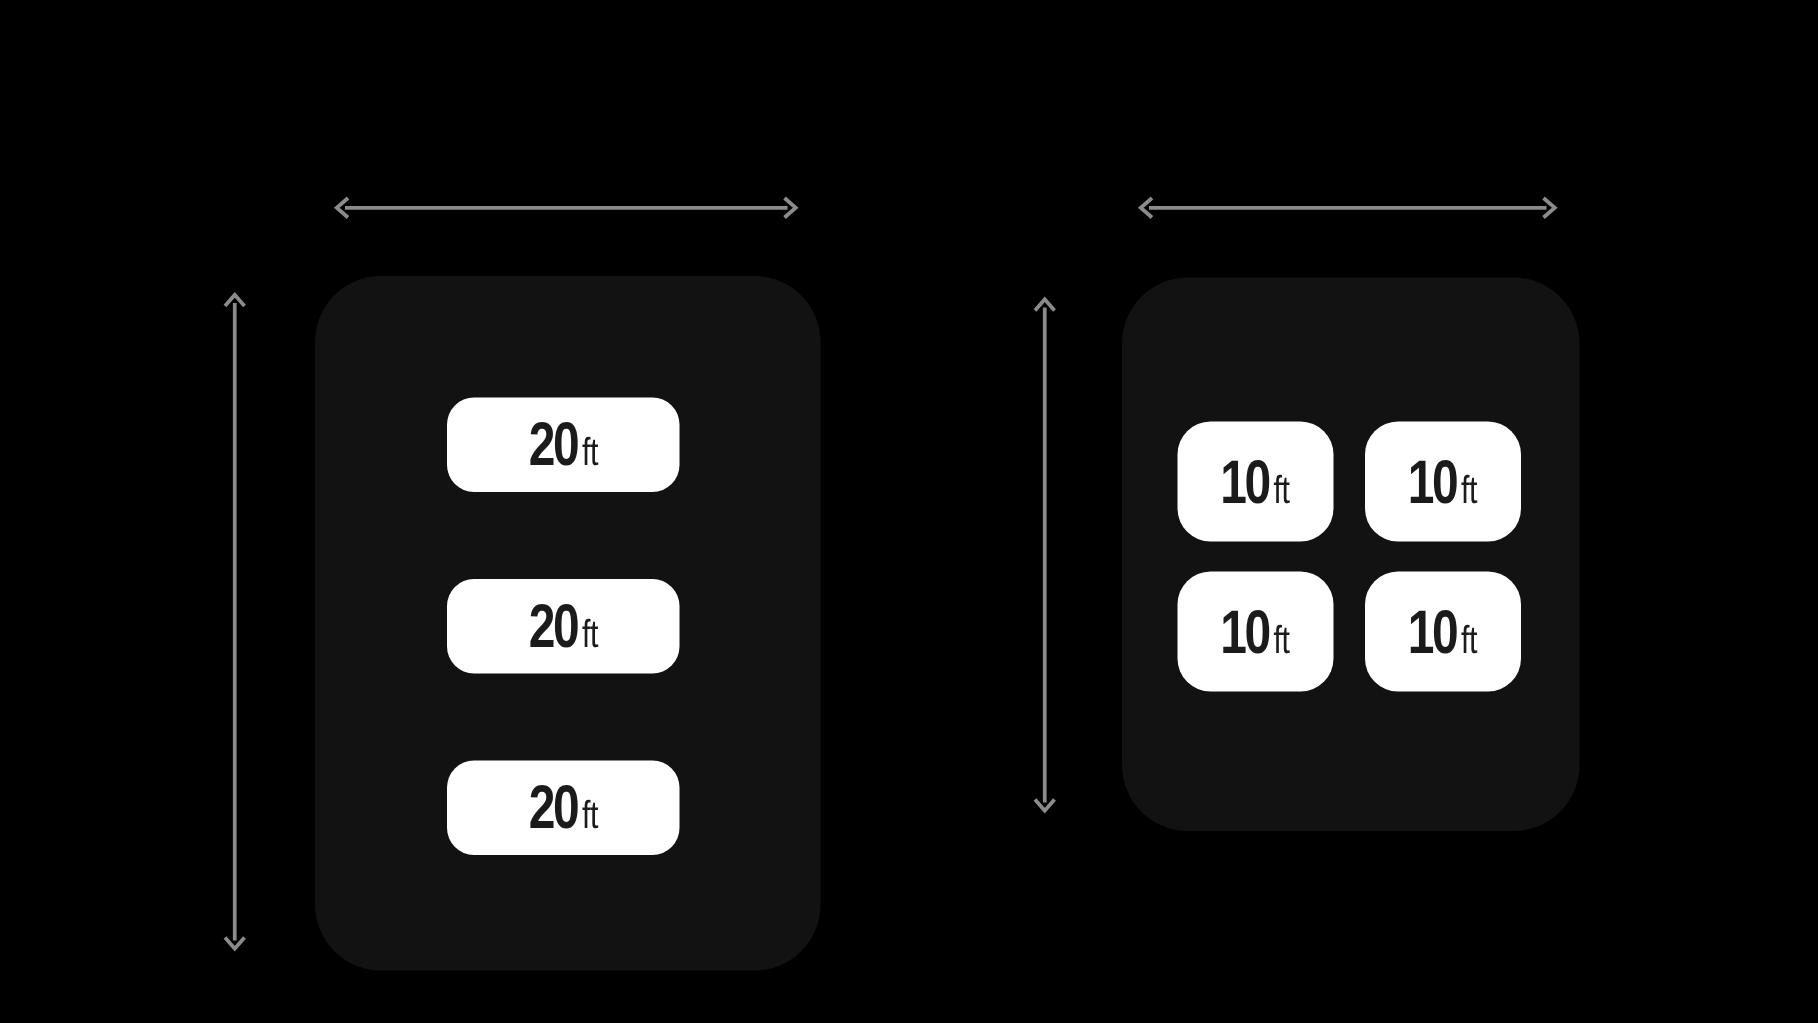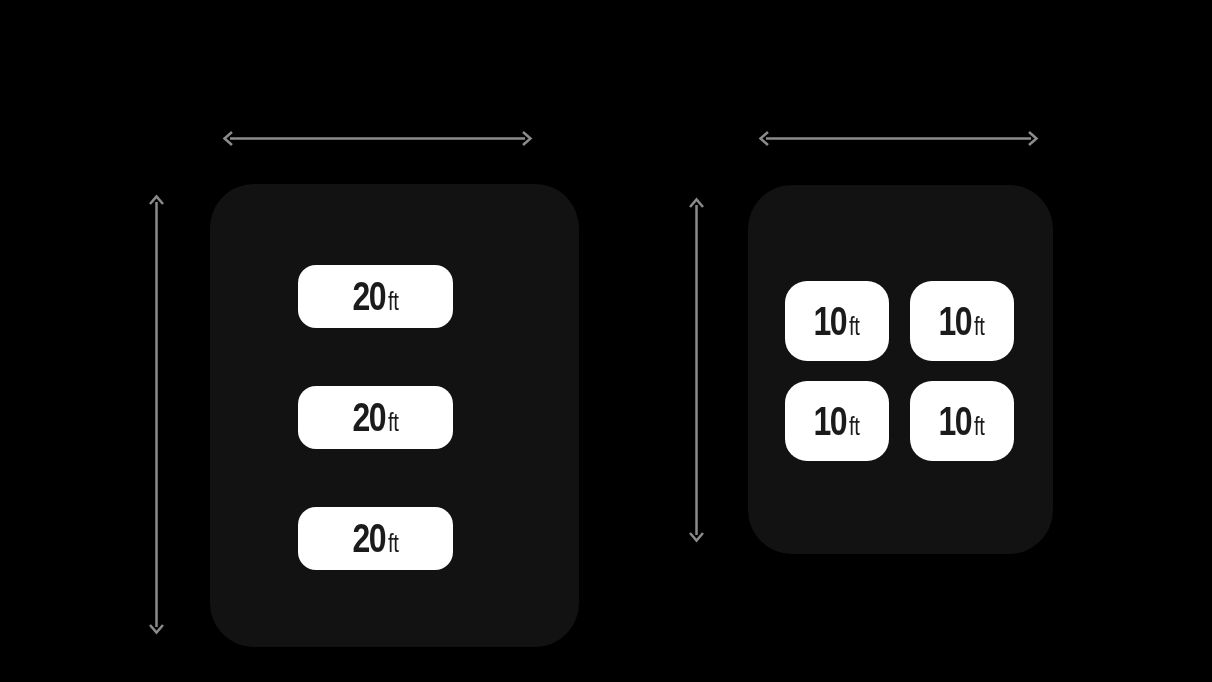--- a/index.html
+++ b/index.html
@@ -7,21 +7,21 @@
     width: 1212px; height: 682px;
     position: relative; overflow: hidden;
     font-family: "Liberation Sans", sans-serif;
   }
   .stage { position: absolute; inset: 0; width: 1212px; height: 682px; }
 
   .container-box {
     position: absolute;
     border-radius: 44px;
   }
-  #left-container  { left: 210px; top: 184px; width: 337px; height: 463px; padding-left: 32px; }
+  #left-container  { left: 210px; top: 184px; width: 337px; height: 463px; }
   #right-container { left: 748px; top: 185px; width: 305px; height: 369px; }
 
   .size-card {
     position: absolute;
     background: #ffffff;
     display: flex; align-items: center; justify-content: center;
   }
   .pill { left: 88px; width: 155px; height: 63px; border-radius: 18px; }
   #pill-1 { top: 81px; }
   #pill-2 { top: 202px; }

